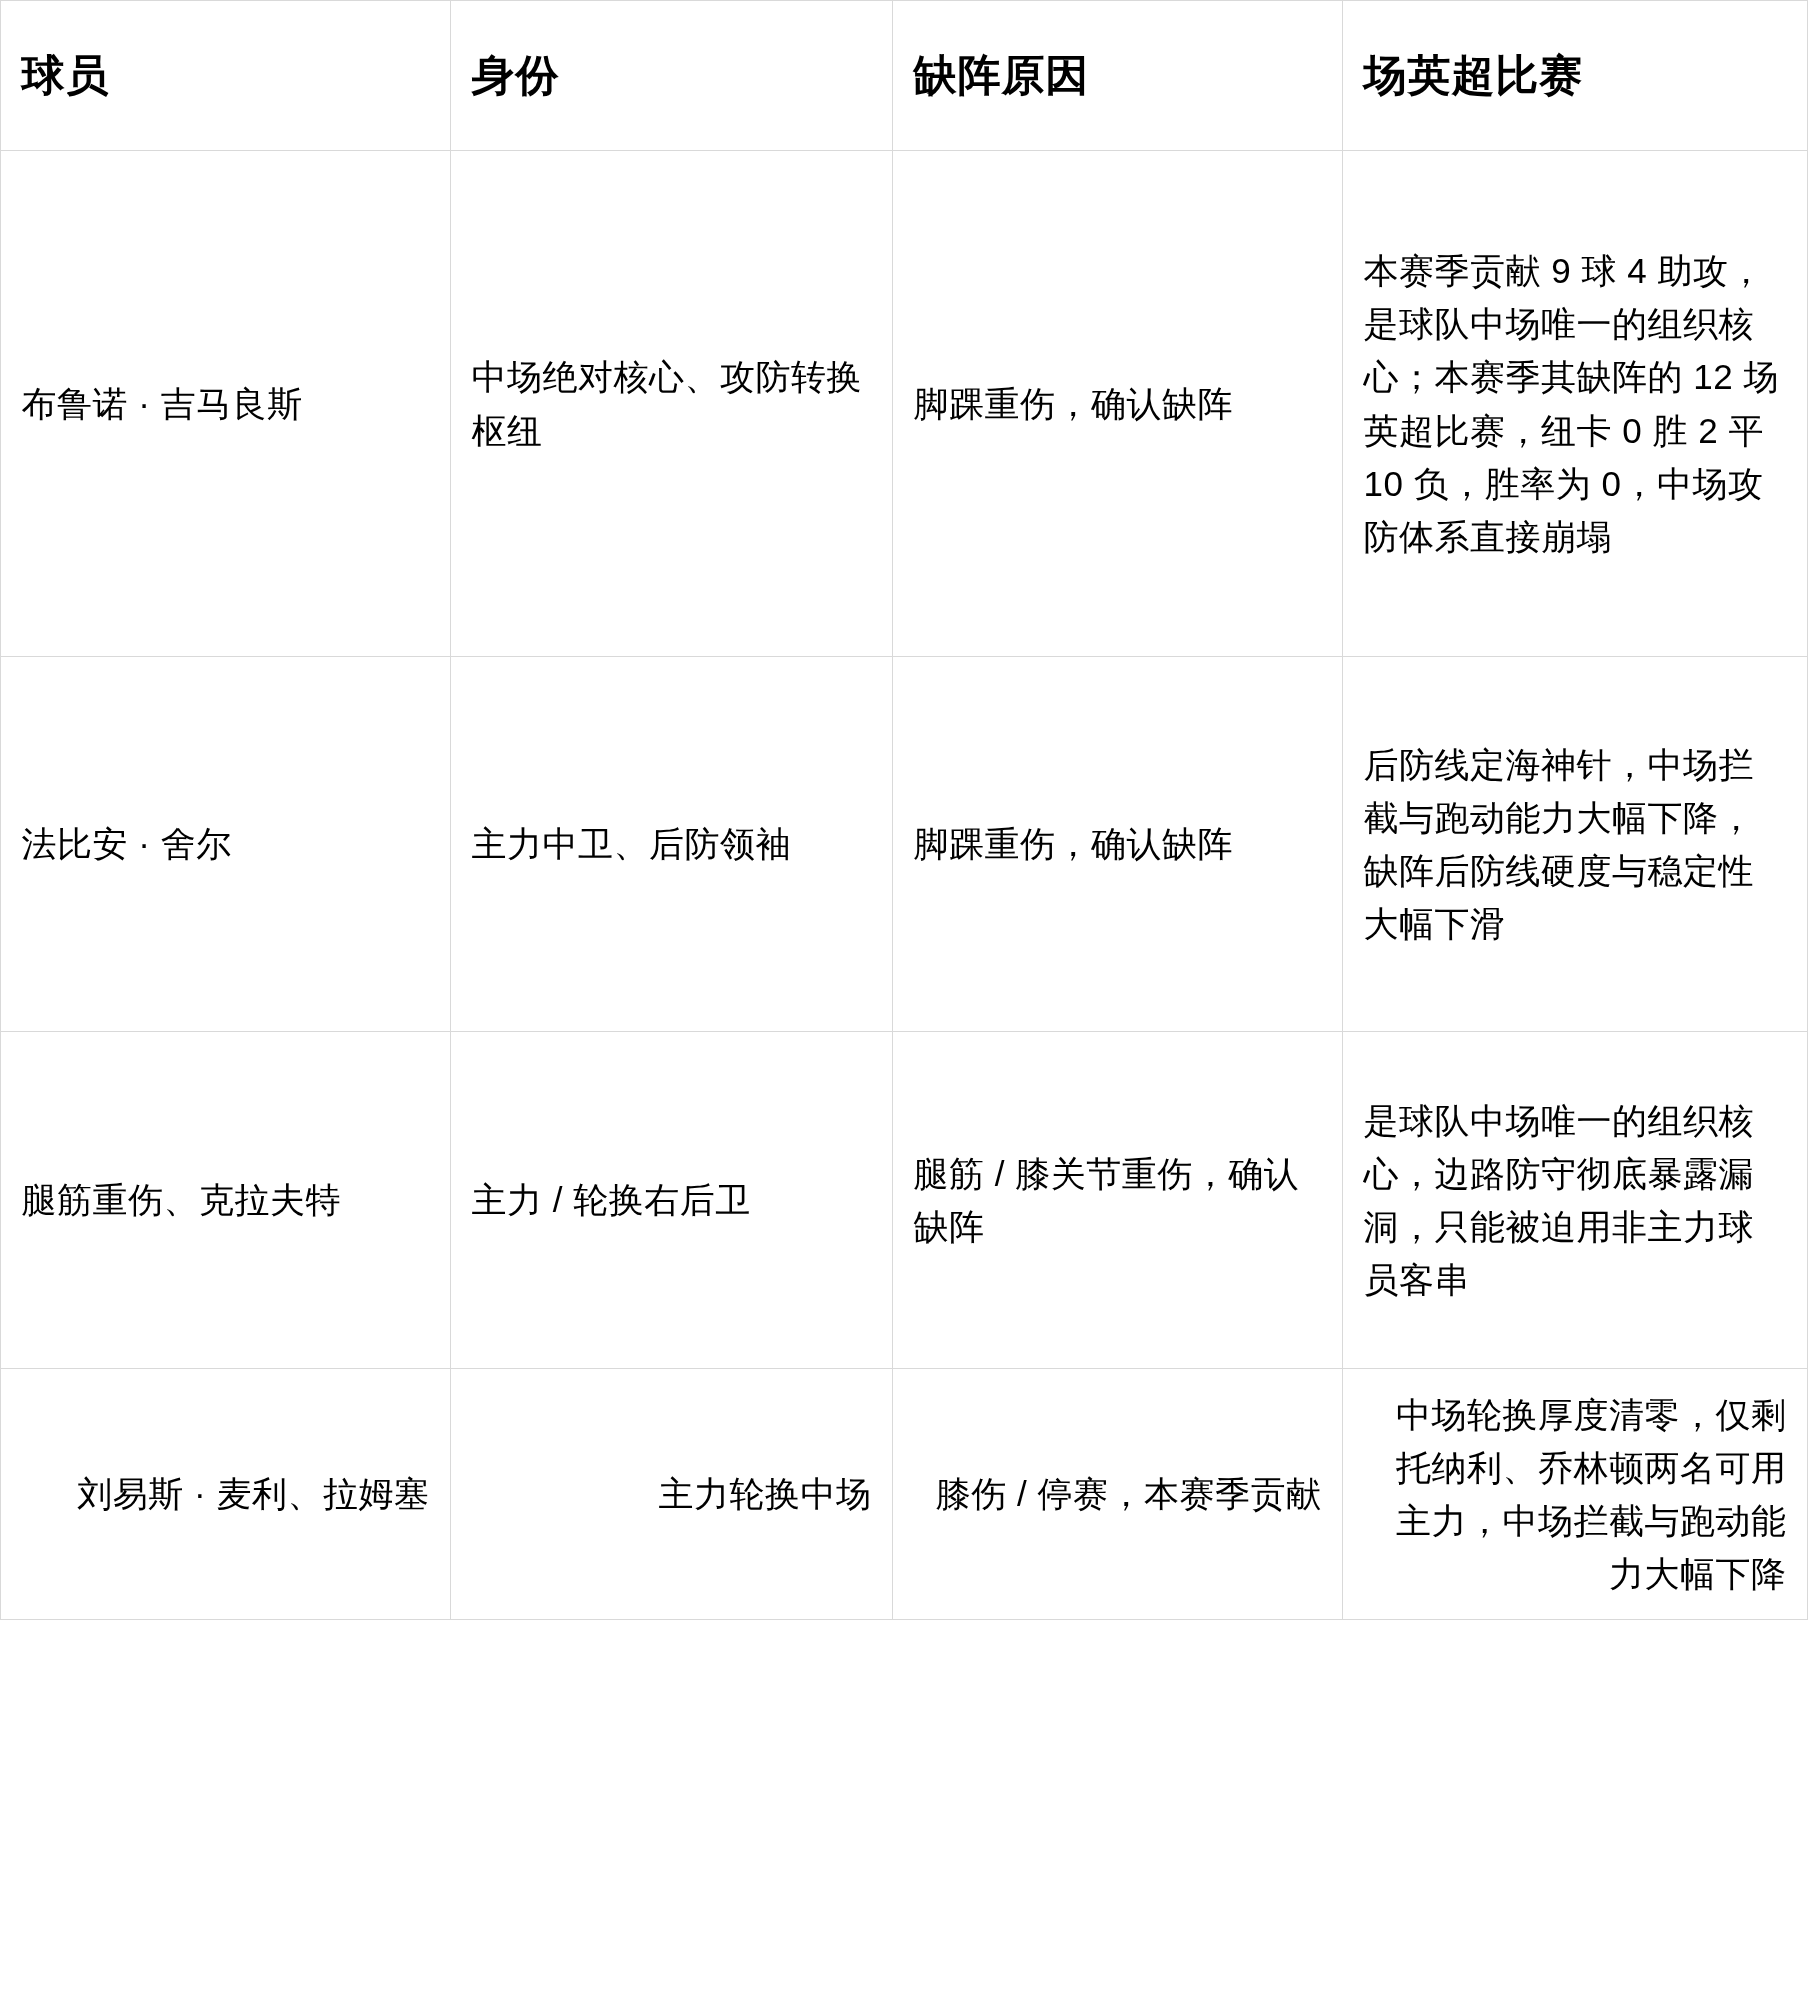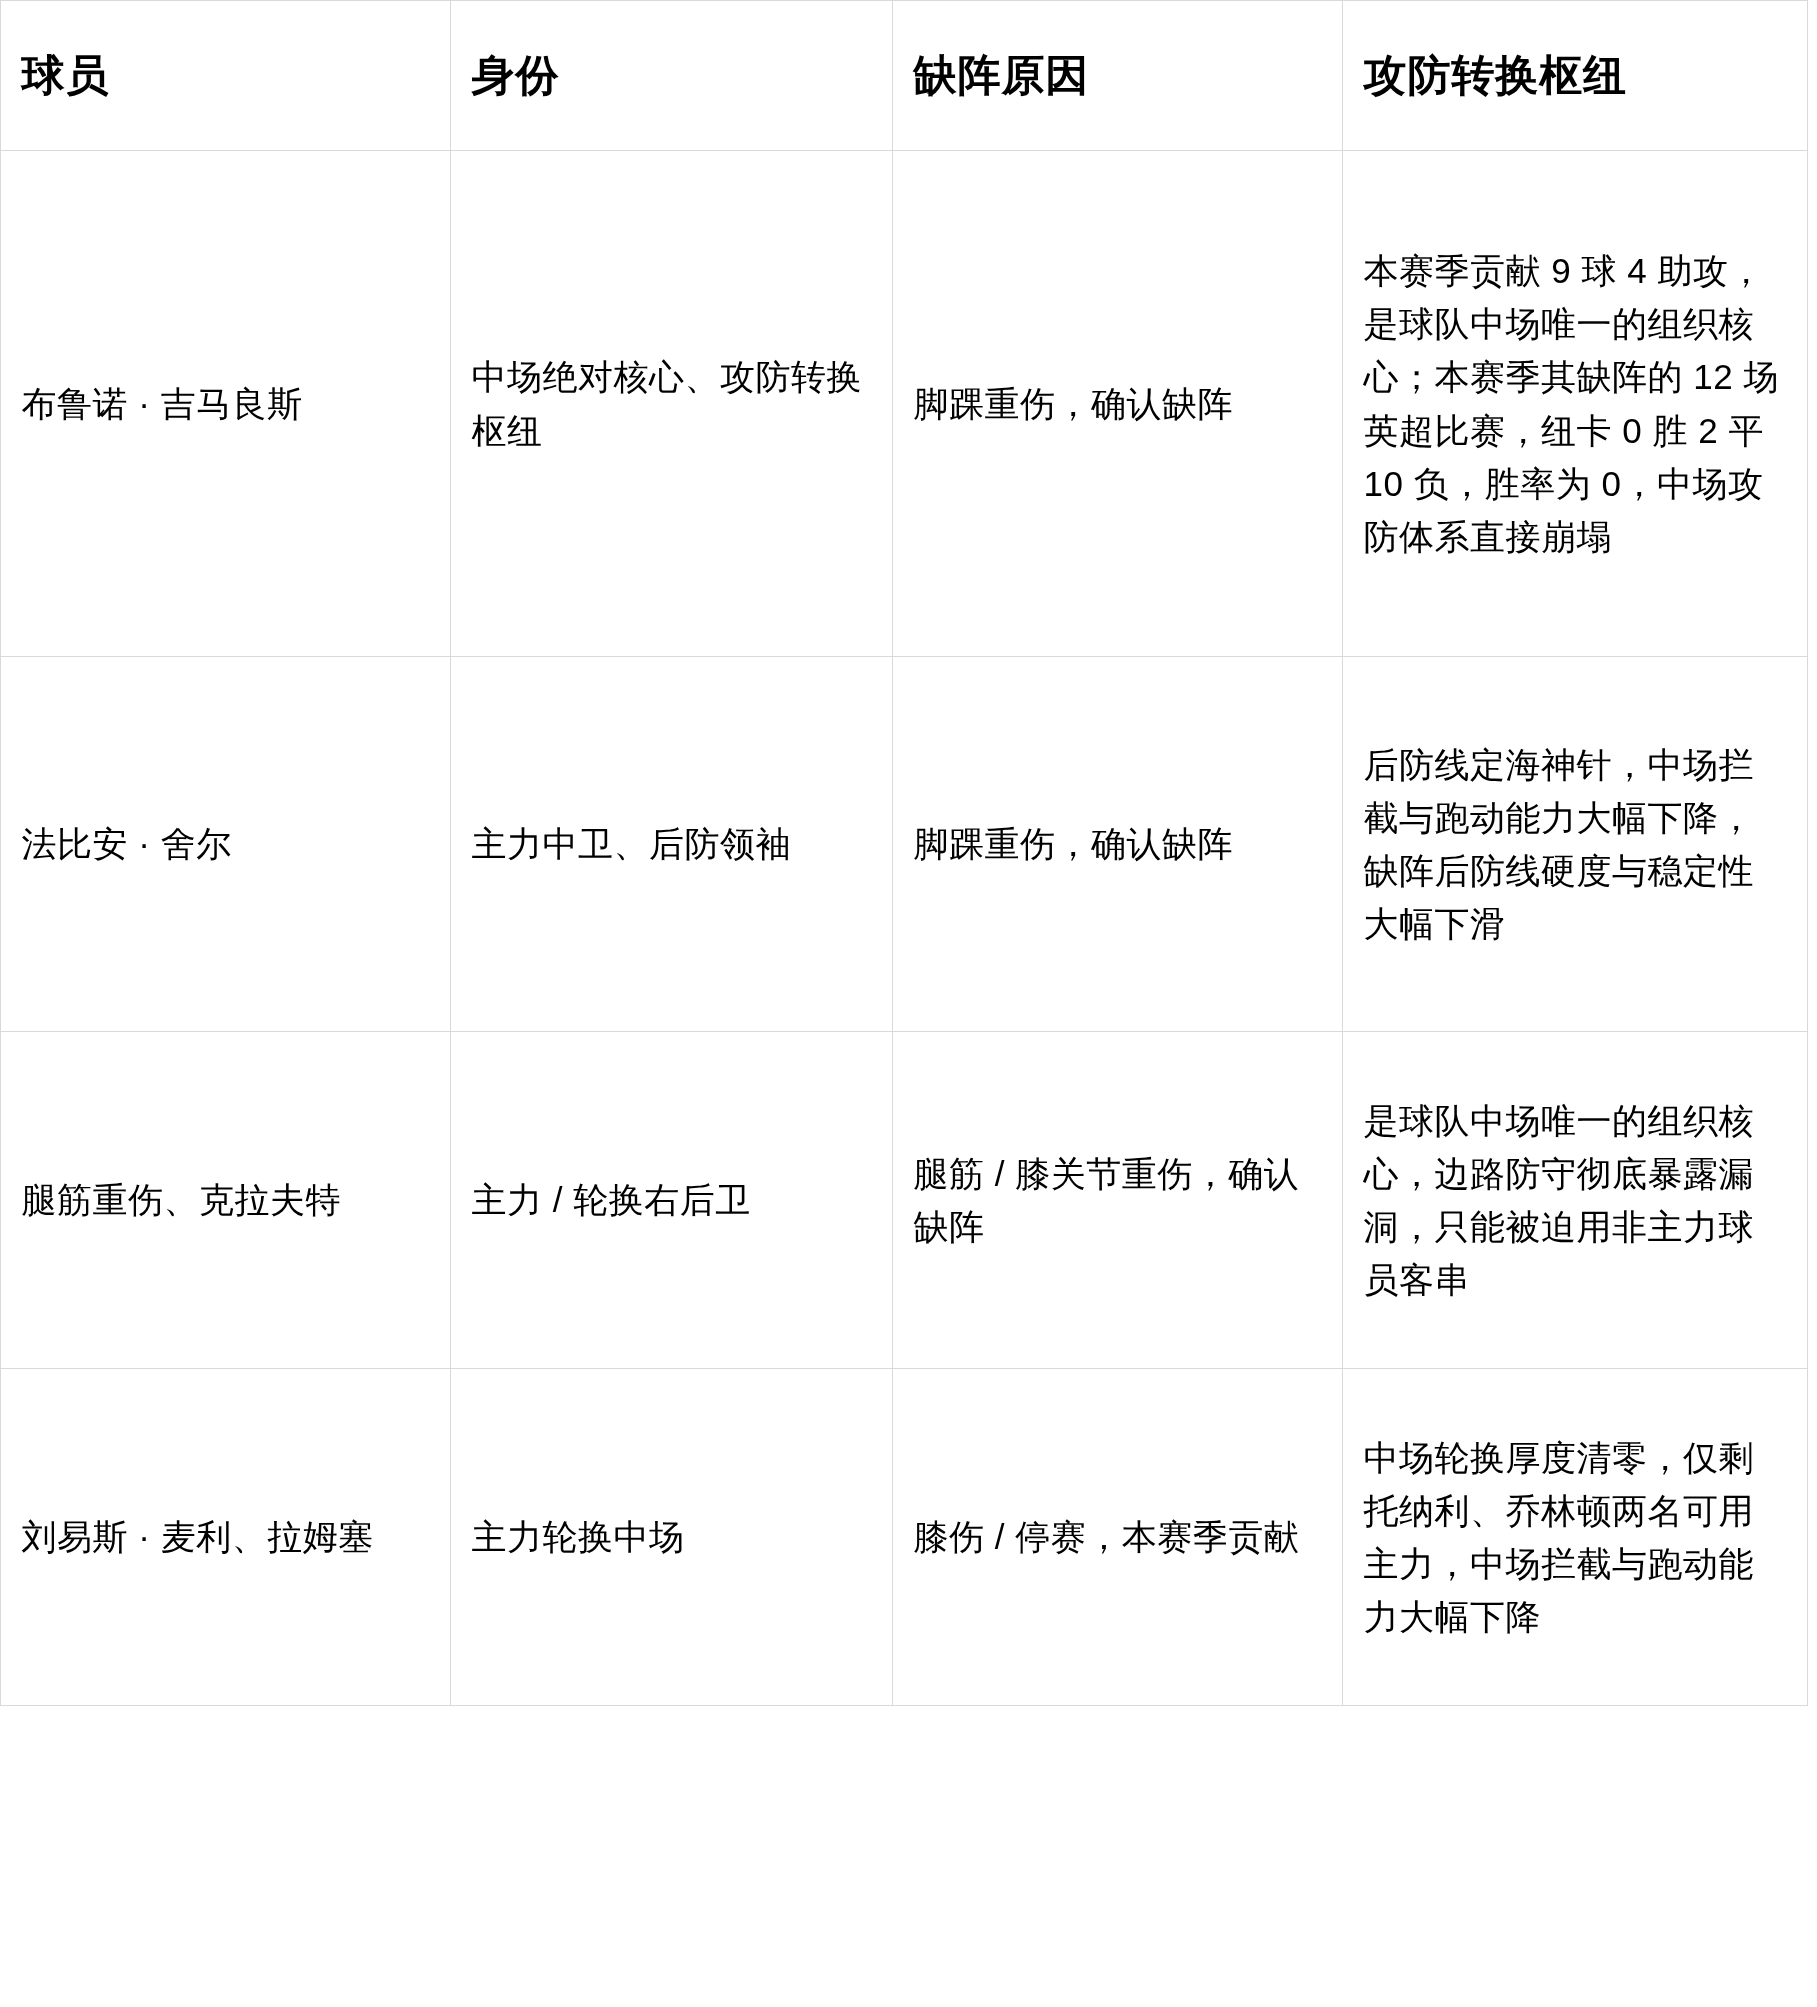--- a/index.html
+++ b/index.html
@@ -48,42 +48,42 @@
   table.injury-table tbody td {
     font-size: 35px;
     font-weight: normal;
     line-height: 1.52;
     letter-spacing: 0.5px;
   }
   
   tbody tr.r1 td { height: 506px; }
   tbody tr.r2 td { height: 375px; }
   tbody tr.r3 td { height: 337px; }
-  tbody tr.r4 td { height: 337px; }
+  tbody tr.r4 td { height: 251px; text-align: right; }
   tbody tr.r5 td { height: 206px; }
 
   tbody td.impact { vertical-align: middle; }
 </style>
 </head>
 <body>
 
 <div class="sheet">
   <table class="injury-table">
     <colgroup>
       <col class="c1">
         <col class="c2">
         <col class="c3">
         <col class="c4">
     </colgroup>
     <thead>
       <tr>
         <th>球员</th>
         <th>身份</th>
         <th>缺阵原因</th>
-        <th>攻防转换枢纽</th>
+        <th>场英超比赛</th>
       </tr>
     </thead>
     <tbody>
       <tr class="r1">
         <td>布鲁诺 · 吉马良斯</td>
         <td>中场绝对核心、攻防转换枢纽</td>
         <td>脚踝重伤，确认缺阵</td>
         <td class="impact">本赛季贡献 9 球 4 助攻，是球队中场唯一的组织核心；本赛季其缺阵的 12 场英超比赛，纽卡 0 胜 2 平 10 负，胜率为 0，中场攻防体系直接崩塌</td>
       </tr>
       <tr class="r2">

